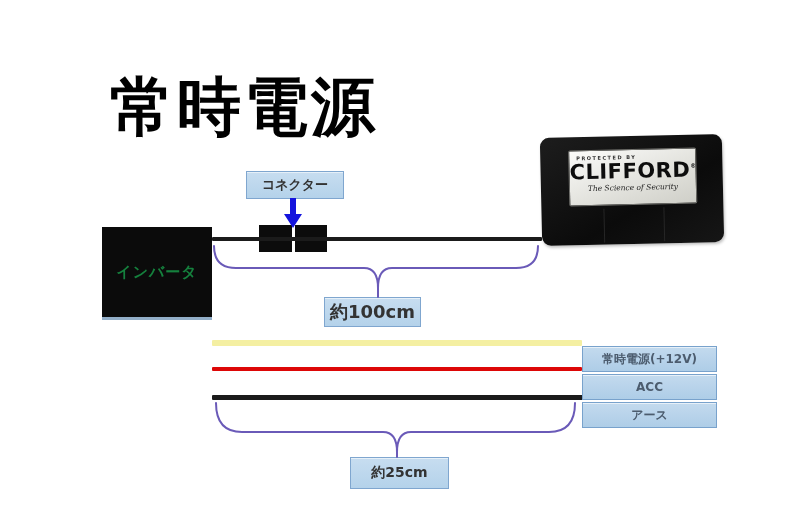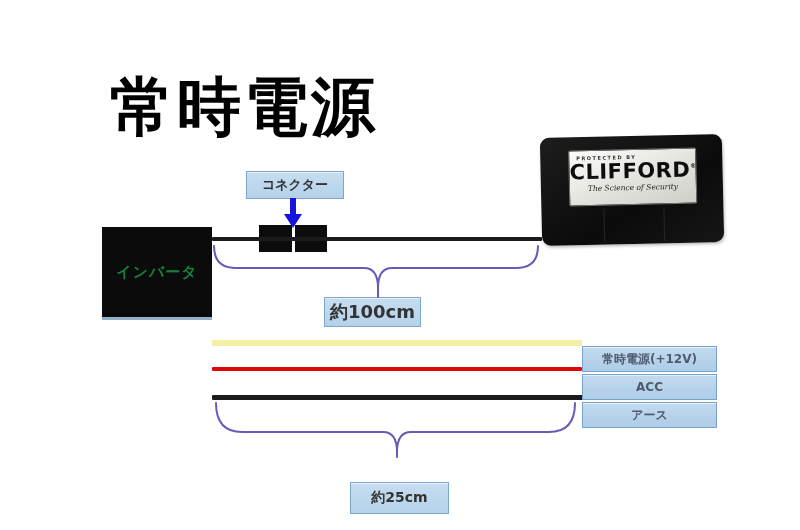--- a/index.html
+++ b/index.html
@@ -38,21 +38,21 @@
 
   
   .callout {
     background:linear-gradient(#c7ddf0,#b4d2ea); border:1px solid #7fa6cf;
     display:flex; align-items:center; justify-content:center;
     font-size:13px; font-weight:bold; color:#333;
     box-shadow:inset 0 1px 0 rgba(255,255,255,.55);
   }
   .callout-connector { left:246px; top:171px; width:96px;  height:26px; }
   .callout-100cm     { left:324px; top:297px; width:95px;  height:28px; font-size:18px;align-items:center; }
-  .callout-25cm      { left:350px; top:482px; width:97px;  height:30px; font-size:14px; }
+  .callout-25cm      { left:350px; top:457px; width:97px;  height:30px; font-size:14px; }
 
   .target-label {
     left:582px; width:133px; height:24px;
     background:linear-gradient(#c3daee,#aecde7); border:1px solid #78a2cc;
     display:flex; align-items:center; justify-content:center;
     font-size:12px; font-weight:bold; color:#4c5c6e;
     box-shadow:inset 0 1px 0 rgba(255,255,255,.6);
     margin-top:17px;
   }
   .target-0 { top:329px; }

